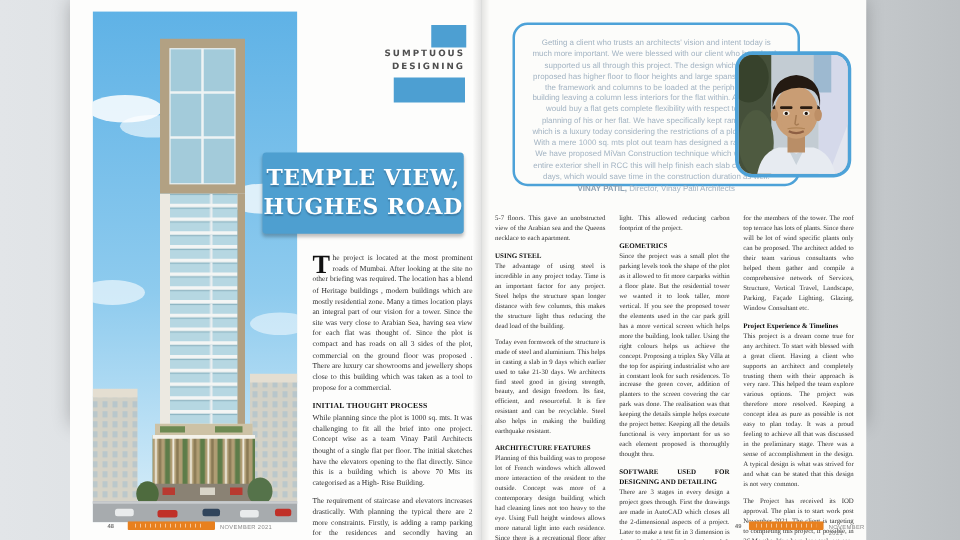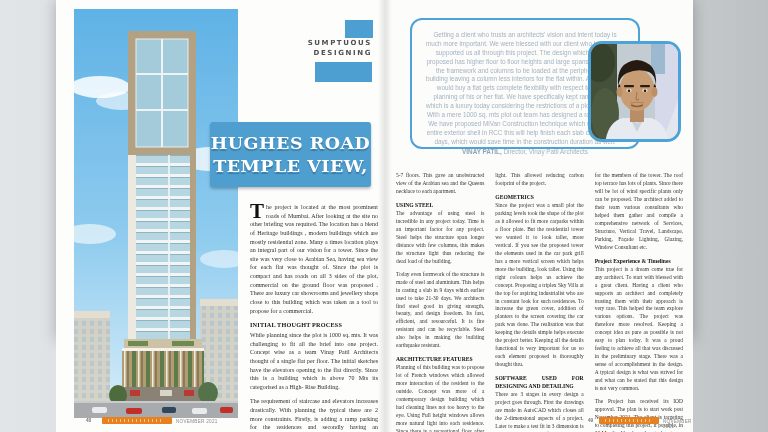--- a/index.html
+++ b/index.html
@@ -148,22 +148,22 @@
     </div>
 
     <div class="kicker-sq-top"></div>
     <div class="kicker-text">
       <div>SUMPTUOUS</div>
       <div>DESIGNING</div>
     </div>
     <div class="kicker-sq-bottom"></div>
 
     <div class="title-box">
+      <div>TEMPLE VIEW,</div>
       <div>HUGHES ROAD</div>
-      <div>TEMPLE VIEW,</div>
     </div>
 
     <div class="left-col">
       <p><span class="dropcap">T</span><span>he project is located at the most prominent roads of Mumbai. After looking at the site no other briefing was required. The location has a blend of Heritage buildings , modern buildings which are mostly residential zone. Many a times location plays an integral part of our vision for a tower. Since the site was very close to Arabian Sea, having sea view for each flat was thought of. Since the plot is compact and has roads on all 3 sides of the plot, commercial on the ground floor was proposed . There are luxury car showrooms and jewellery shops close to this building which was taken as a tool to propose for a commercial.</span></p>
       <div class="lp-heading">INITIAL THOUGHT PROCESS</div>
       <p>While planning since the plot is 1000 sq. mts. It was challenging to fit all the brief into one project. Concept wise as a team Vinay Patil Architects thought of a single flat per floor. The initial sketches have the elevators opening to the flat directly. Since this is a building which is above 70 Mts its categorised as a High- Rise Building.</p>
       <p>The requirement of staircase and elevators increases drastically. With planning the typical there are 2 more constraints. Firstly, is adding a ramp parking for the residences and secondly having an independent parking and access to commercial within the same project. It took a lot of time to amalgamate all the features in the very same project. All this planning of commercial one level and car park for 7 floors helped push the residential flats to this higher floor. Most of the buildings in the surrounding area are just</p>
     </div>
 
     <div class="footer footer-left" style="left:30px;width:180px">

